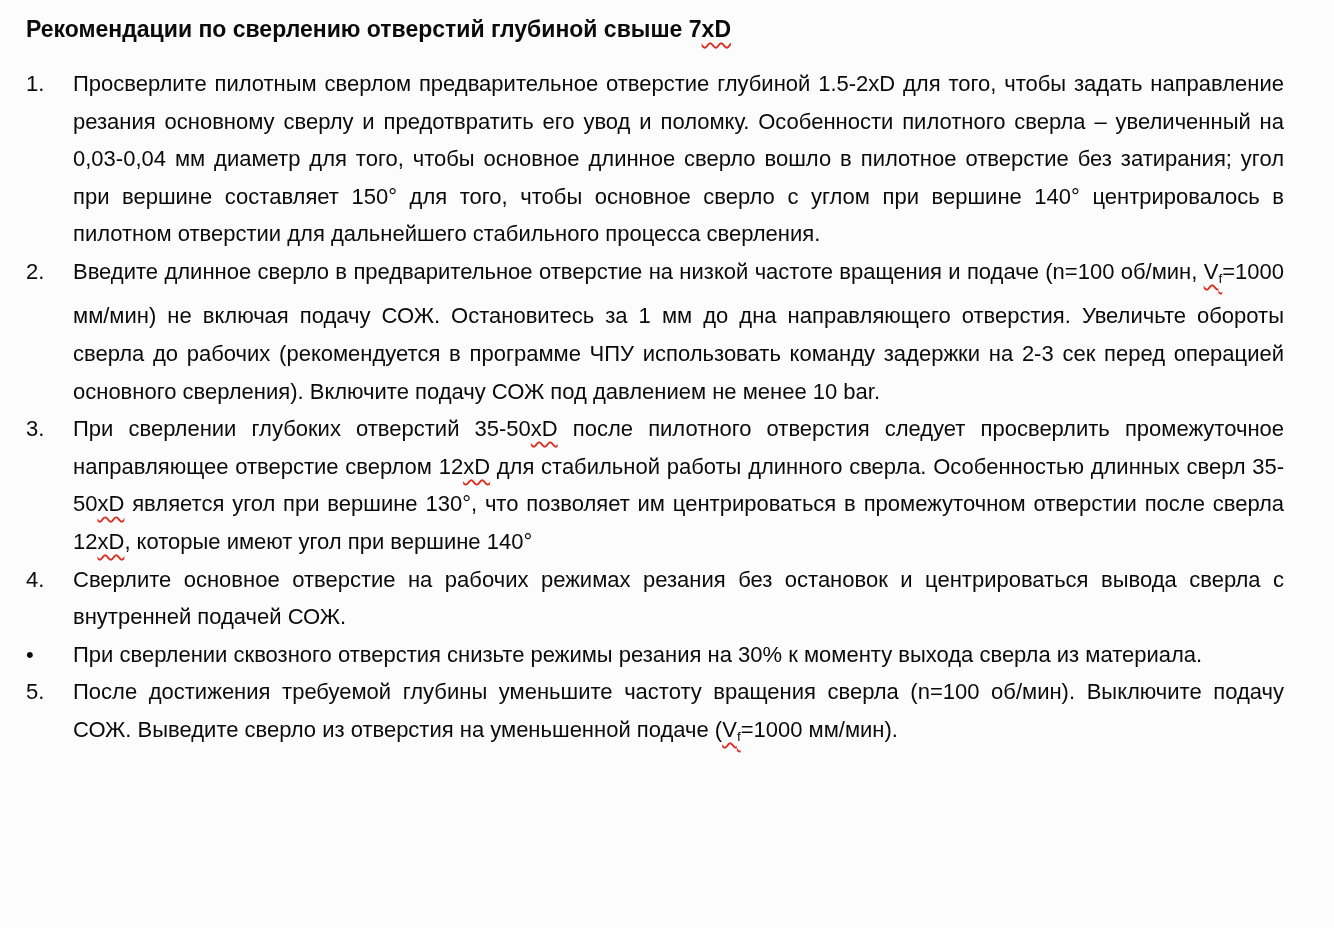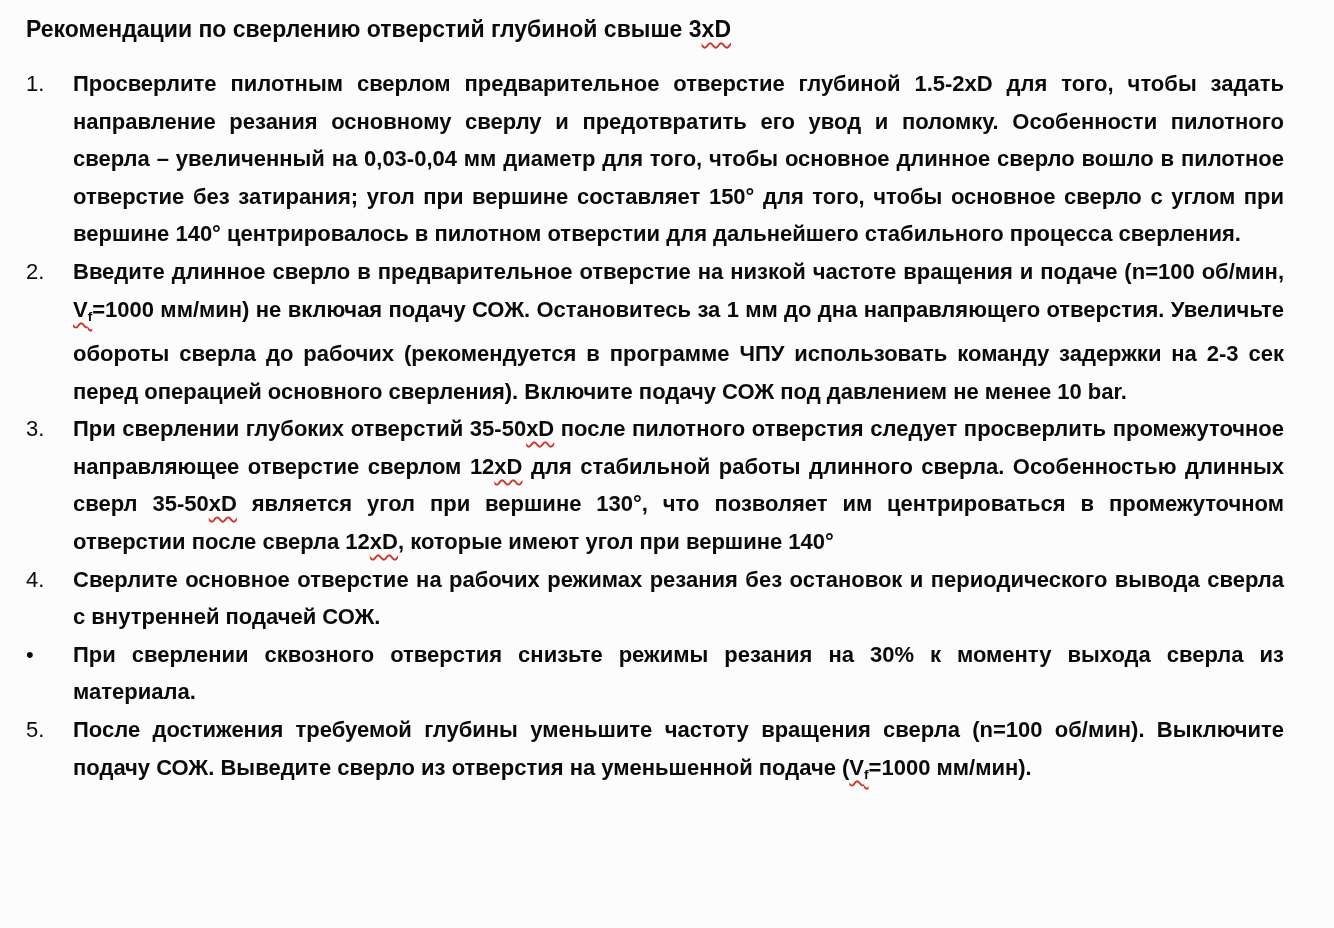--- a/index.html
+++ b/index.html
@@ -37,56 +37,55 @@
     line-height: 37.6px;
   }
   .marker {
     font-size: 22px;
     color: #0a0a0a;
   }
   .text {
     text-align: justify;
     text-justify: inter-word;
     color: #0a0a0a;
-    font-weight: bold;
   }
   .seg { white-space: pre-wrap; }
   .seg.misspell, .seg.misspell-sub {
     text-decoration-line: underline;
     text-decoration-style: wavy;
     text-decoration-color: #d93025;
     text-decoration-thickness: 2px;
     text-underline-offset: 5px;
   }
   .seg.sub, .seg.misspell-sub {
     font-size: 0.62em;
     vertical-align: -0.28em;
   }
 </style>
 </head>
 <body>
 
 <main class="doc">
-  <h1 class="title"><span class="seg plain">Рекомендации по сверлению отверстий глубиной свыше 3</span><span class="seg misspell">xD</span></h1>
+  <h1 class="title"><span class="seg plain">Рекомендации по сверлению отверстий глубиной свыше 7</span><span class="seg misspell">xD</span></h1>
   <ol class="list">
       <li class="item">
         <span class="marker">1.</span>
         <span class="text"><span class="seg plain">Просверлите пилотным сверлом предварительное отверстие глубиной 1.5-2xD для того, чтобы задать направление резания основному сверлу и предотвратить его увод и поломку. Особенности пилотного сверла – увеличенный на 0,03-0,04 мм диаметр для того, чтобы основное длинное сверло вошло в пилотное отверстие без затирания; угол при вершине составляет 150° для того, чтобы основное сверло с углом при вершине 140° центрировалось в пилотном отверстии для дальнейшего стабильного процесса сверления.</span></span>
       </li>
       <li class="item">
         <span class="marker">2.</span>
         <span class="text"><span class="seg plain">Введите длинное сверло в предварительное отверстие на низкой частоте вращения и подаче (n=100 об/мин, </span><span class="seg misspell">V</span><span class="seg misspell-sub">f</span><span class="seg plain">=1000 мм/мин) не включая подачу СОЖ. Остановитесь за 1 мм до дна направляющего отверстия. Увеличьте обороты сверла до рабочих (рекомендуется в программе ЧПУ использовать команду задержки на 2-3 сек перед операцией основного сверления). Включите подачу СОЖ под давлением не менее 10 bar.</span></span>
       </li>
       <li class="item">
         <span class="marker">3.</span>
         <span class="text"><span class="seg plain">При сверлении глубоких отверстий 35-50</span><span class="seg misspell">xD</span><span class="seg plain"> после пилотного отверстия следует просверлить промежуточное направляющее отверстие сверлом 12</span><span class="seg misspell">xD</span><span class="seg plain"> для стабильной работы длинного сверла. Особенностью длинных сверл 35-50</span><span class="seg misspell">xD</span><span class="seg plain"> является угол при вершине 130°, что позволяет им центрироваться в промежуточном отверстии после сверла 12</span><span class="seg misspell">xD</span><span class="seg plain">, которые имеют угол при вершине 140°</span></span>
       </li>
       <li class="item">
         <span class="marker">4.</span>
-        <span class="text"><span class="seg plain">Сверлите основное отверстие на рабочих режимах резания без остановок и периодического вывода сверла с внутренней подачей СОЖ.</span></span>
+        <span class="text"><span class="seg plain">Сверлите основное отверстие на рабочих режимах резания без остановок и центрироваться вывода сверла с внутренней подачей СОЖ.</span></span>
       </li>
       <li class="item">
         <span class="marker">•</span>
         <span class="text"><span class="seg plain">При сверлении сквозного отверстия снизьте режимы резания на 30% к моменту выхода сверла из материала.</span></span>
       </li>
       <li class="item">
         <span class="marker">5.</span>
         <span class="text"><span class="seg plain">После достижения требуемой глубины уменьшите частоту вращения сверла (n=100 об/мин). Выключите подачу СОЖ. Выведите сверло из отверстия на уменьшенной подаче (</span><span class="seg misspell">V</span><span class="seg misspell-sub">f</span><span class="seg plain">=1000 мм/мин).</span></span>
       </li>
     </ol>

